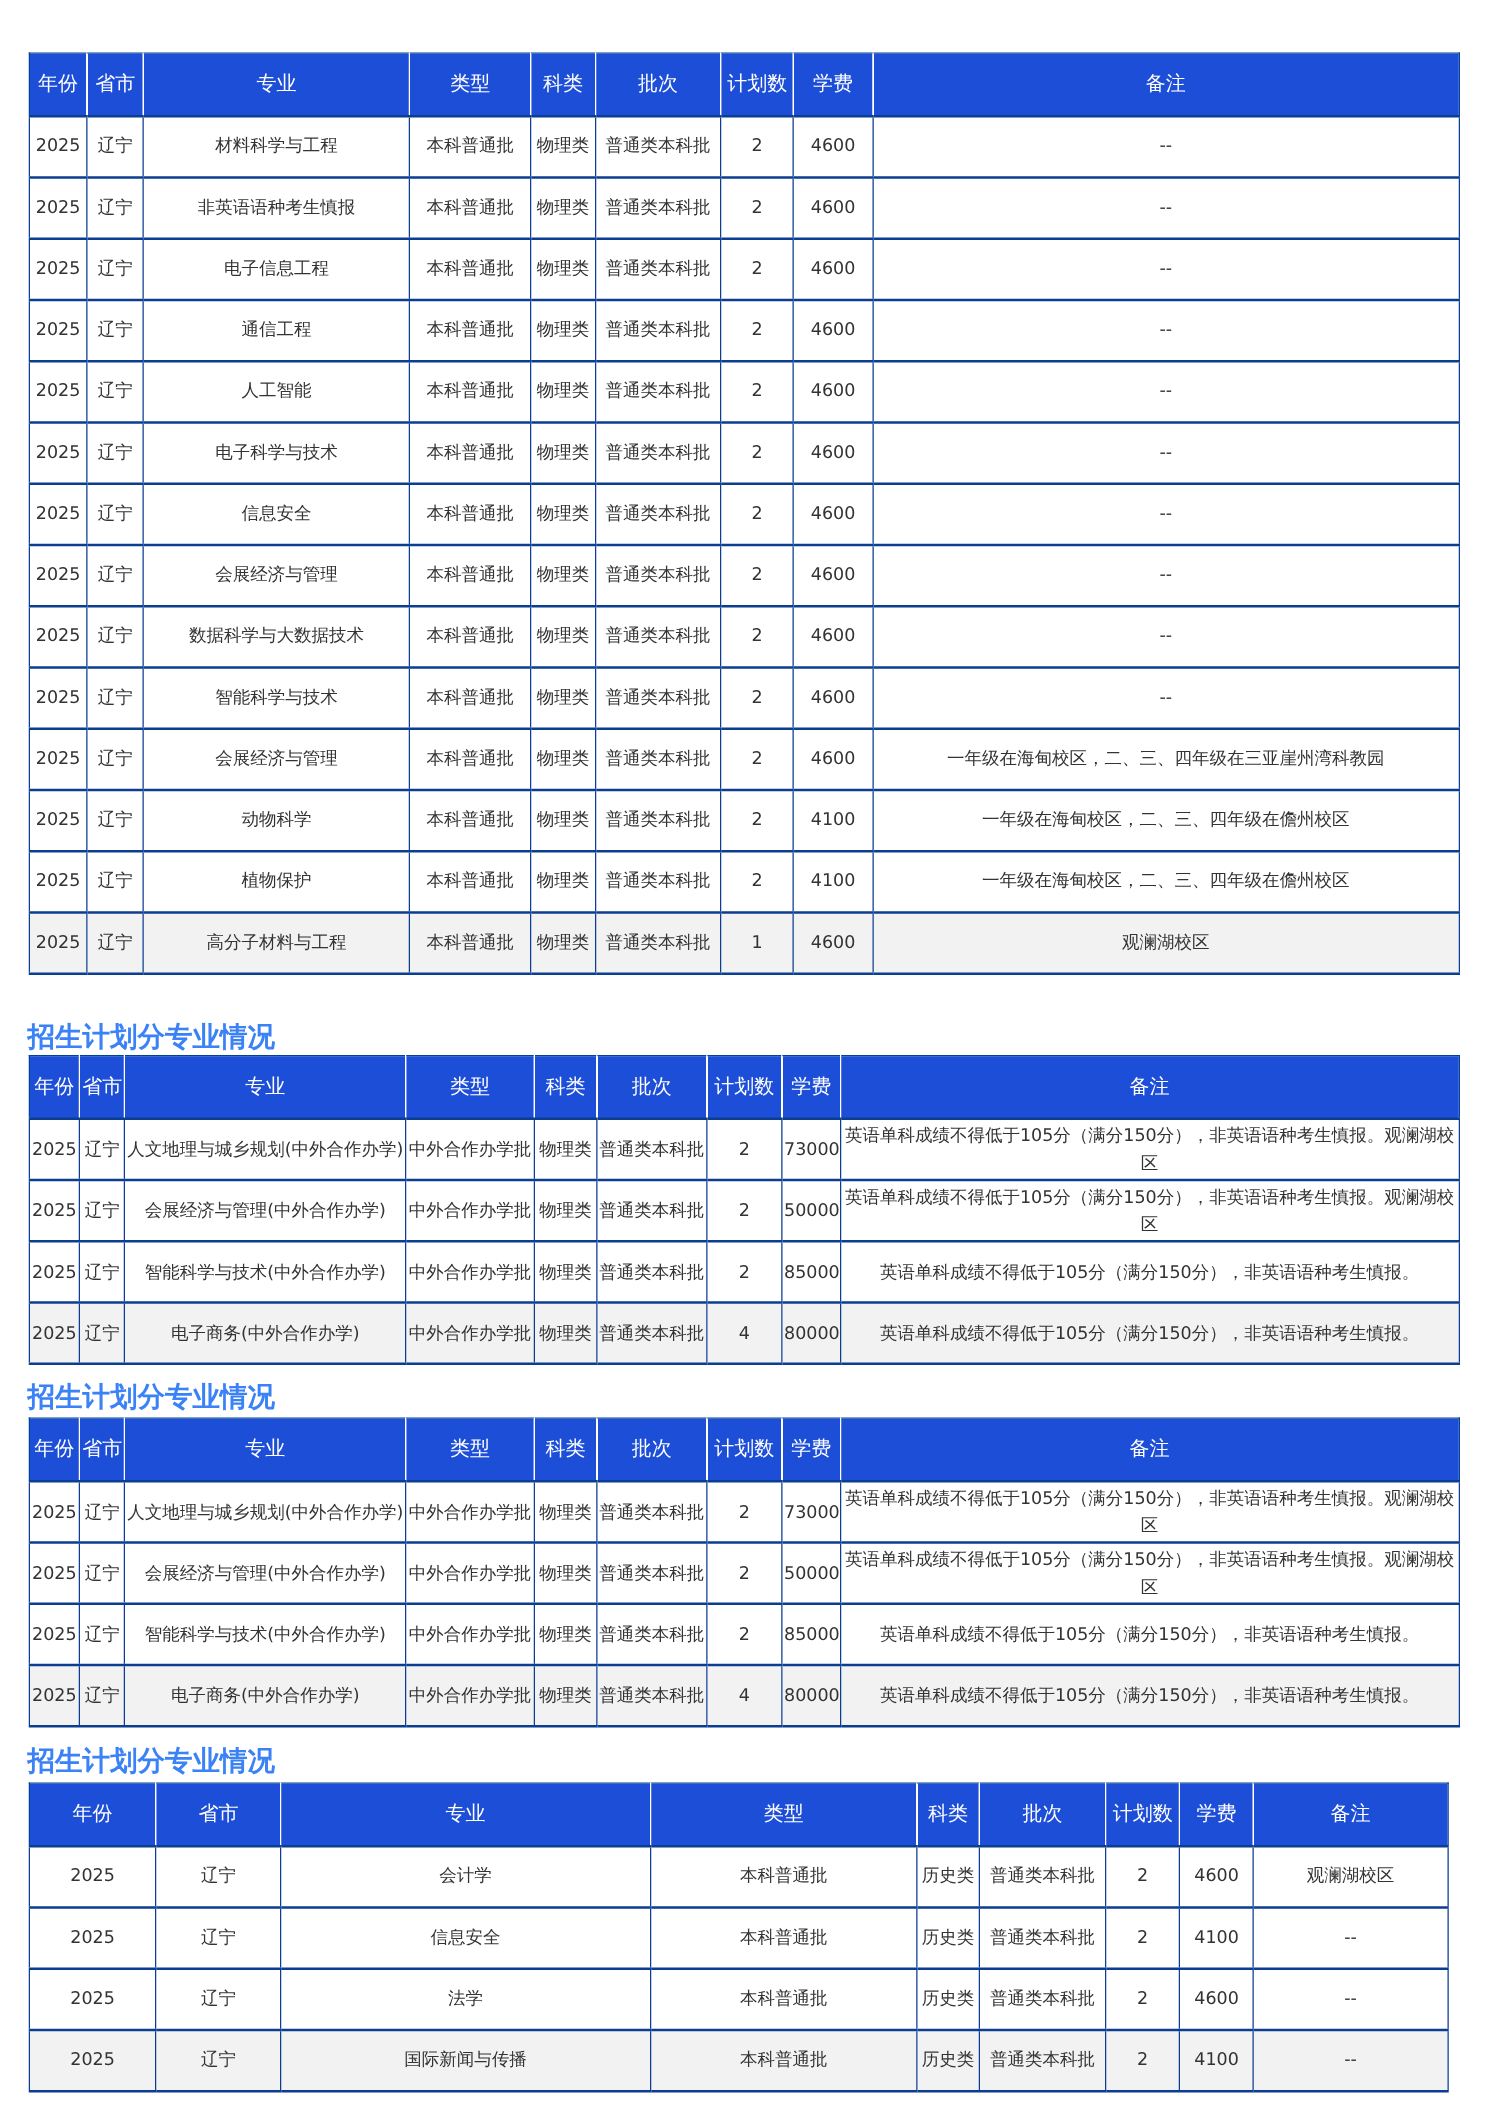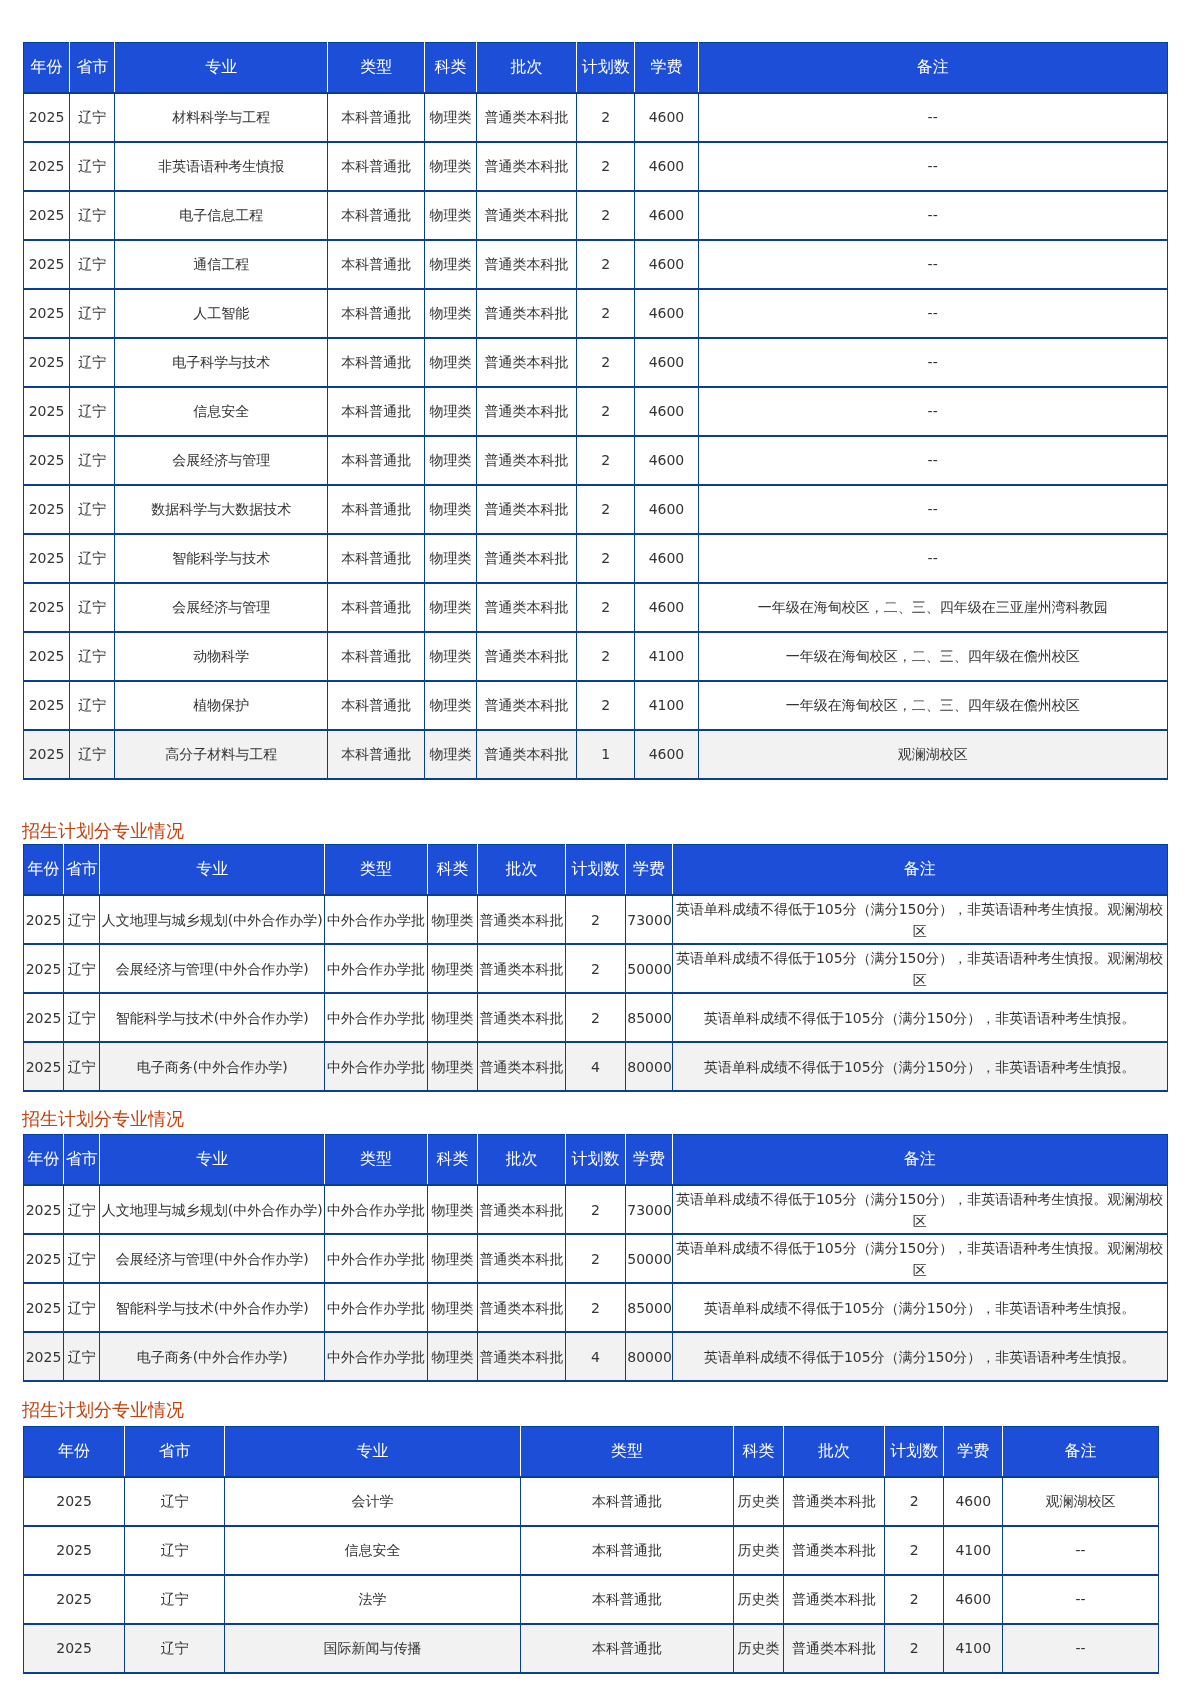--- a/index.html
+++ b/index.html
@@ -1,18 +1,18 @@
 <!DOCTYPE html>
 <html><head>
 <meta charset="utf-8">
 <style>
   html, body { margin: 0; padding: 0; background: #ffffff; }
   body { width: 1190px; height: 1683px; position: relative; overflow: hidden;
          font-family: "DejaVu Sans", "Liberation Sans", sans-serif; color: #333333; }
-  .section-title { position: absolute; left: 22px; font-size: 18px; color: #c2410c; line-height: 22px; white-space: nowrap; }
+  .section-title { position: absolute; left: 22px; font-size: 22px; color: #3b82f6; line-height: 22px; white-space: nowrap; font-weight: bold; }
   table.plan { position: absolute; left: 22.7px; border-collapse: collapse; table-layout: fixed; font-size: 14px; }
   table.plan th { background: #1d4ed8; color: #ffffff; font-weight: normal; font-size: 16px;
                   border-left: 1px solid #ffffff; border-right: 1px solid #ffffff; border-top: 1px solid #00419a; border-bottom: 1px solid #00419a;
                   height: 49px; padding: 0; text-align: center; white-space: nowrap; overflow: hidden; }
   table.plan th:first-child { border-left: 1px solid #00419a; }
   table.plan th:last-child { border-right: 1px solid #00419a; }
   table.plan td { border: 1px solid #0b3d91; border-top-width: 2px; height: 47px; padding: 0 1px; text-align: center;
                   vertical-align: middle; color: #333; line-height: 22px; overflow: hidden; }
   table.plan tr.last td { background: #f2f2f2; border-bottom-width: 2px; }
   table.plan td.nowrap { white-space: nowrap; }

